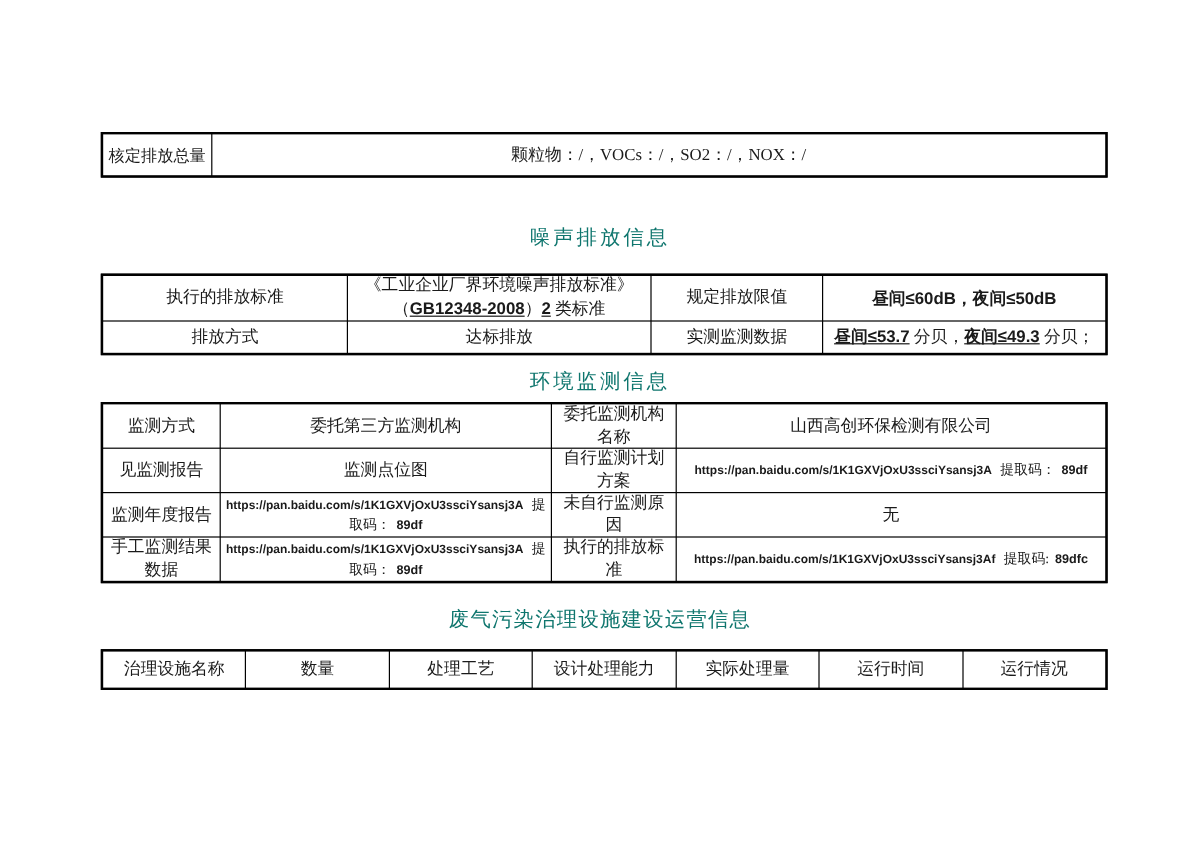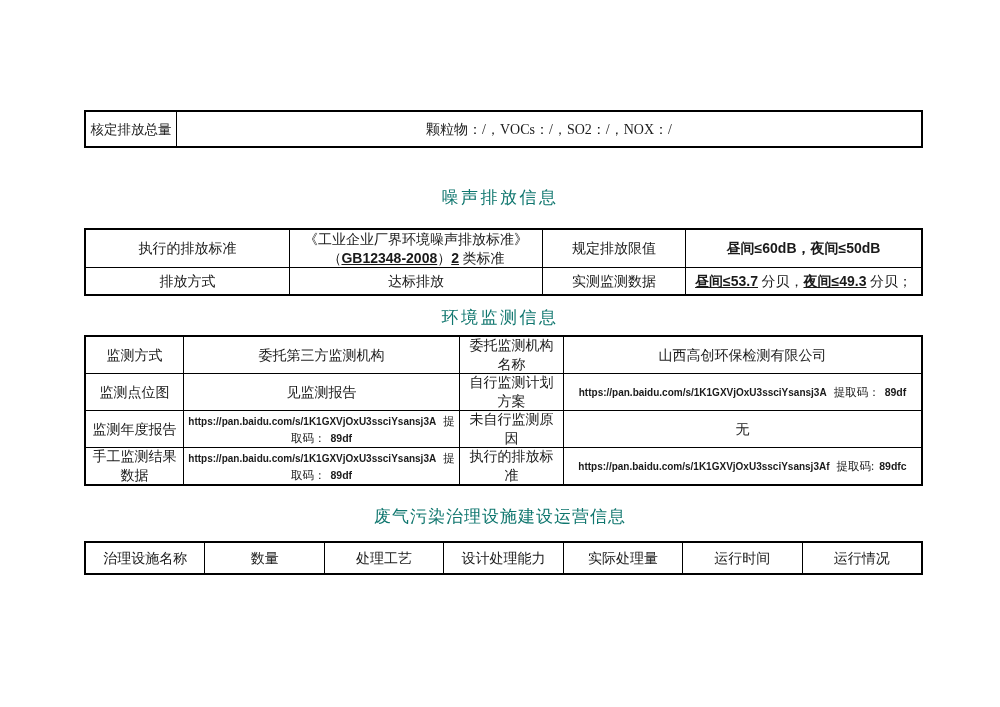--- a/index.html
+++ b/index.html
@@ -90,22 +90,22 @@
 
   <div class="title" id="title-monitoring">环境监测信息</div>
 
   <div class="tbl" id="t3">
 
     <div class="c">监测方式</div>
     <div class="c">委托第三方监测机构</div>
     <div class="c">委托监测机构名称</div>
     <div class="c">山西高创环保检测有限公司</div>
 
+    <div class="c">见监测报告</div>
     <div class="c">监测点位图</div>
-    <div class="c">见监测报告</div>
     <div class="c">自行监测计划方案</div>
     <div class="c urlcell">
         <span>
       <span class="url">https://pan.baidu.com/s/1K1GXVjOxU3ssciYsansj3A</span><span class="plabel">提取码：</span><span class="pcode">89df</span>
     </span>
       </div>
 
     <div class="c">监测年度报告</div>
     <div class="c urlcell block">
       <span class="url">https://pan.baidu.com/s/1K1GXVjOxU3ssciYsansj3A</span><span class="plabel">提取码：</span><span class="pcode">89df</span>

